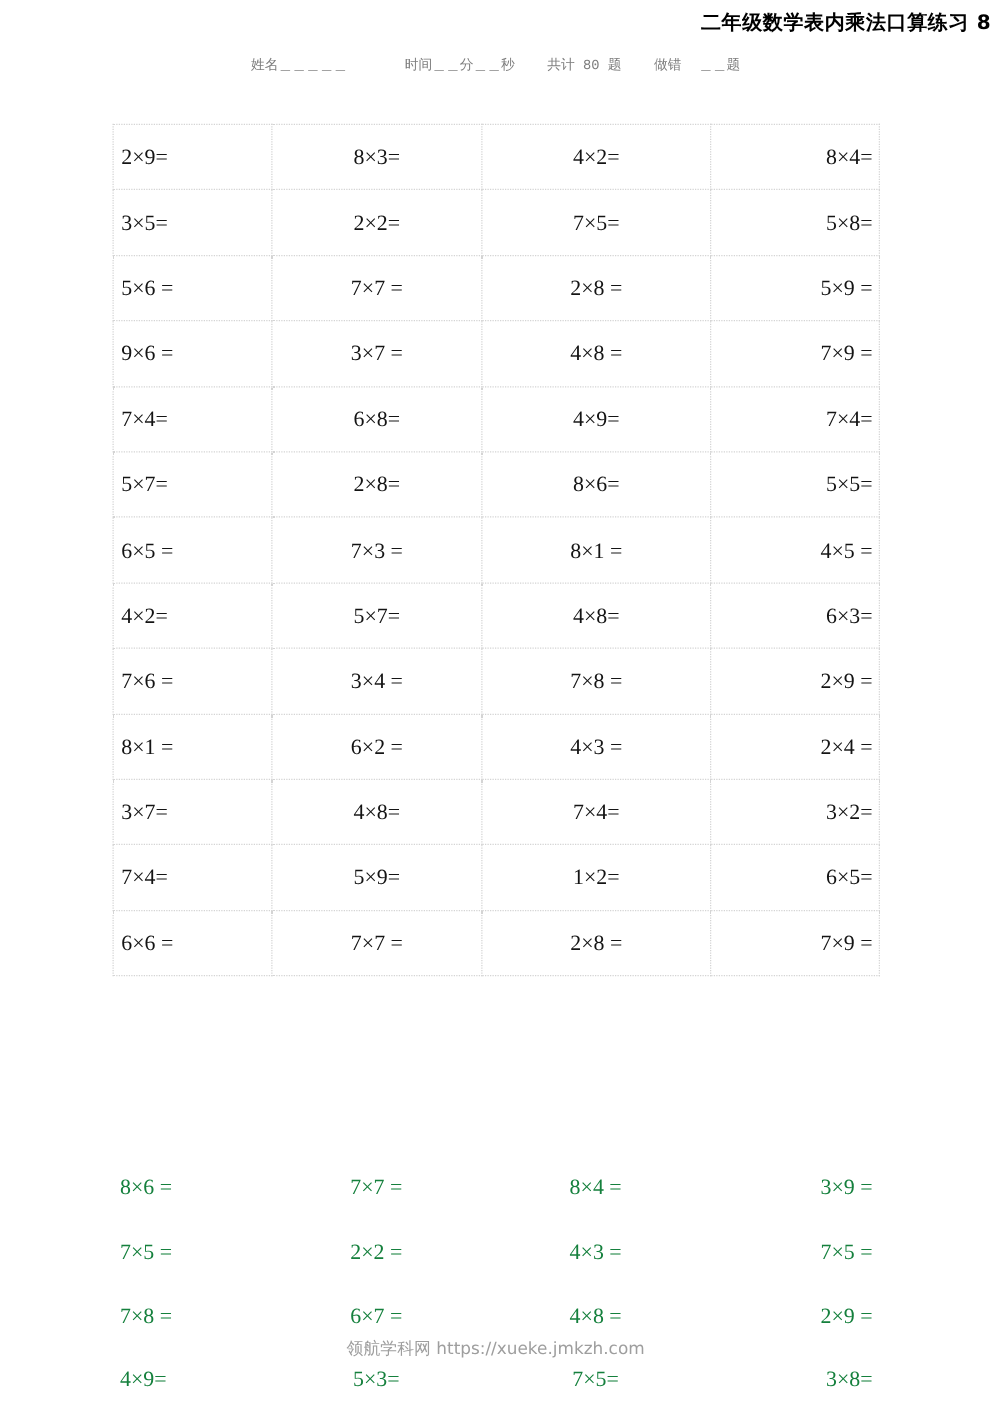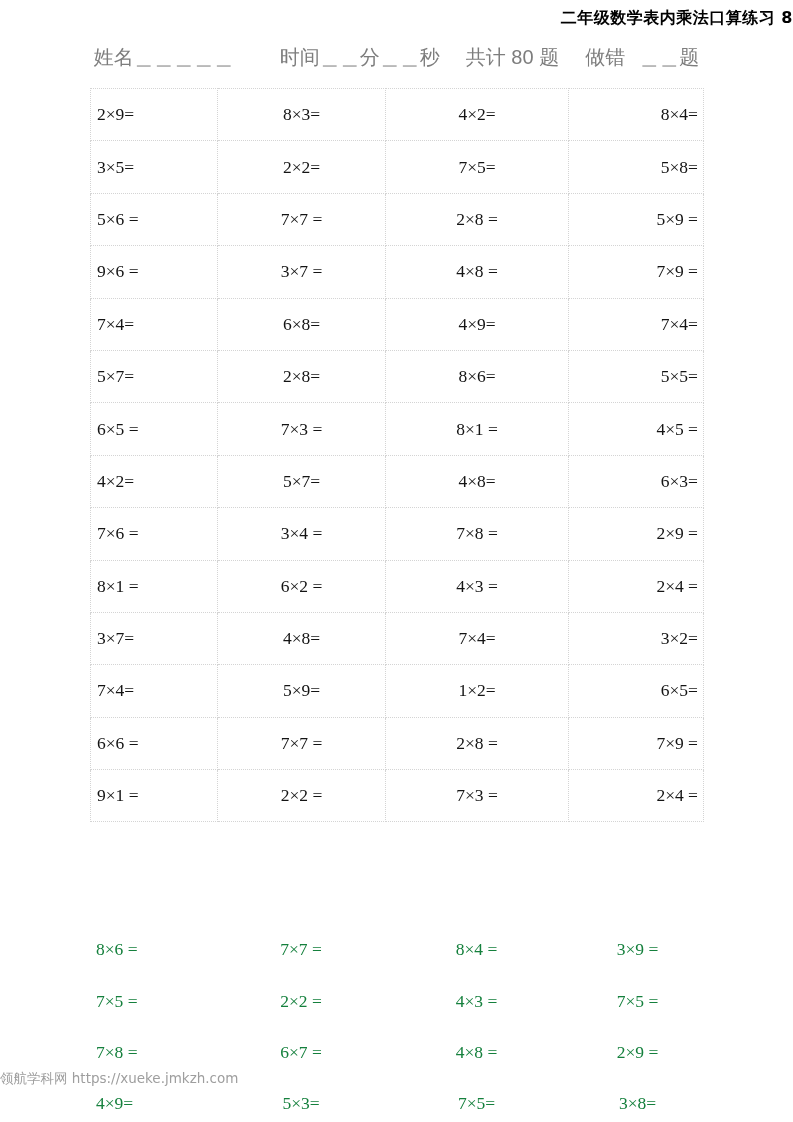--- a/index.html
+++ b/index.html
@@ -30,37 +30,37 @@
     color: #000000;
     line-height: 28px;
     white-space: pre;
   }
   #subtitle-row {
     display: flex;
     align-items: center;
     justify-content: center;
     gap: 0px;
     margin-top: 12px;
-    font-family: Liberation Sans, sans-serif;
-    font-size: 20px;
+    font-family: Liberation Mono, monospace;
+    font-size: 11px;
     color: #7d7d7d;
     white-space: pre;
   }
   #subtitle-row .field {
     display: inline-block;
   }
   .sp-lg { display: inline-block; width: 46px; }
   .sp-md { display: inline-block; width: 26px; }
   .sp-sm { display: inline-block; width: 14px; }
 
   
   #problem-table {
     position: absolute;
     left: 90px;
-    top: 88px;
+    top: 99px;
     width: 613px;
     border-collapse: collapse;
     table-layout: fixed;
   }
   #problem-table col.c1 { width: 127px; }
   #problem-table col.c2 { width: 168px; }
   #problem-table col.c3 { width: 183px; }
   #problem-table col.c4 { width: 135px; }
 
   #problem-table td {
@@ -97,28 +97,29 @@
     font-family: "Liberation Serif", "DejaVu Serif", serif;
     font-size: 17.5px;
     color: #15803d;
     padding: 0 9px;
     vertical-align: middle;
     white-space: nowrap;
   }
   #faded-rows td.col-1 { text-align: left;   padding-left: 6px; }
   #faded-rows td.col-2 { text-align: center; }
   #faded-rows td.col-3 { text-align: center; }
-  #faded-rows td.col-4 { text-align: center;  padding-right: 5px; font-family: Liberation Serif, serif; }
+  #faded-rows td.col-4 { text-align: right;  padding-right: 5px; font-family: Liberation Serif, serif; }
 
   
   #watermark {
     position: absolute;
     left: 0;
     top: 1070px;
     width: 793px;
+    text-align: center;
     font-family: "DejaVu Sans", "Liberation Sans", sans-serif;
     font-size: 13.5px;
     color: #9e9e9e;
     white-space: pre;
   }
 </style>
 </head>
 <body>
 
 <div id="worksheet-header">
@@ -213,26 +214,20 @@
         <td class="col-2">5×9=</td>
         <td class="col-3">1×2=</td>
         <td class="col-4">6×5=</td>
       </tr>
       <tr>
         <td class="col-1">6×6 =</td>
         <td class="col-2">7×7 =</td>
         <td class="col-3">2×8 =</td>
         <td class="col-4">7×9 =</td>
       </tr>
-      <tr>
-        <td class="col-1">9×1 =</td>
-        <td class="col-2">2×2 =</td>
-        <td class="col-3">7×3 =</td>
-        <td class="col-4">2×4 =</td>
-      </tr>
     </tbody>
 </table>
 
 <table id="faded-rows">
   <colgroup>
       <col class="c1">
       <col class="c2">
       <col class="c3">
       <col class="c4">
     </colgroup>

